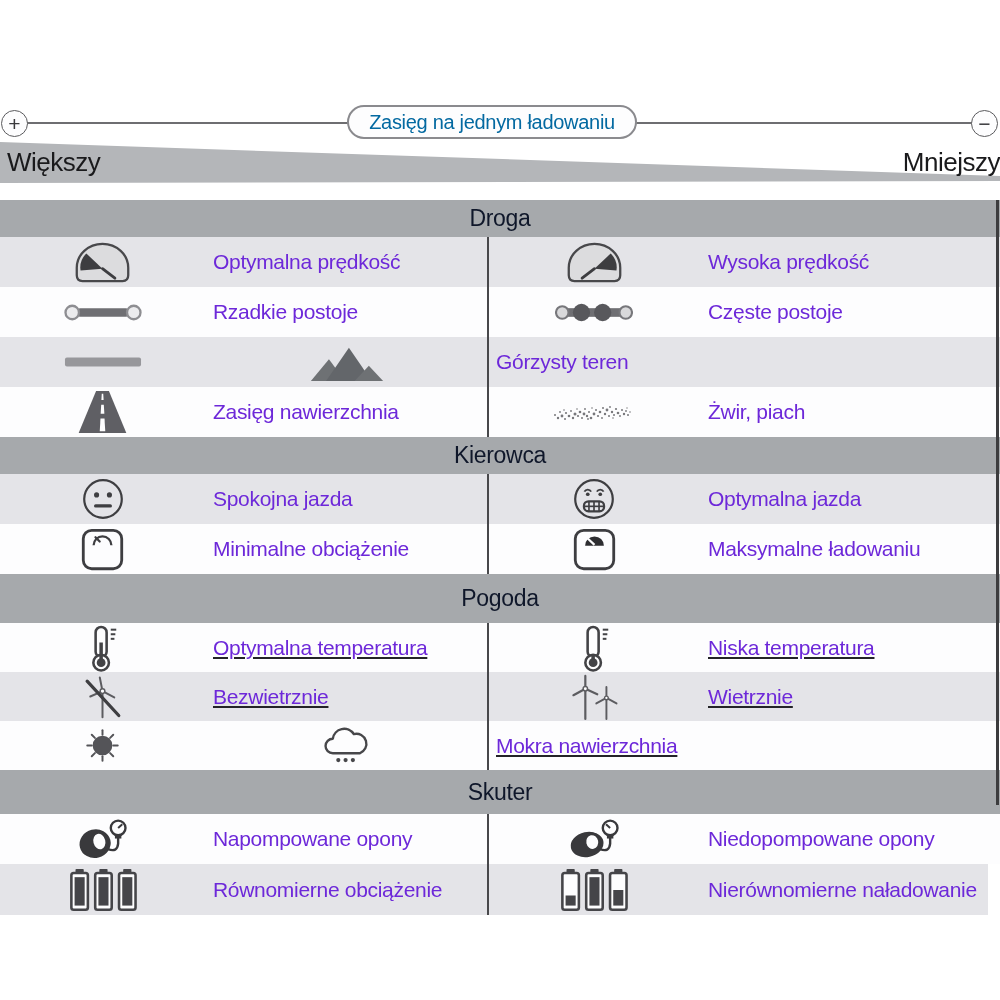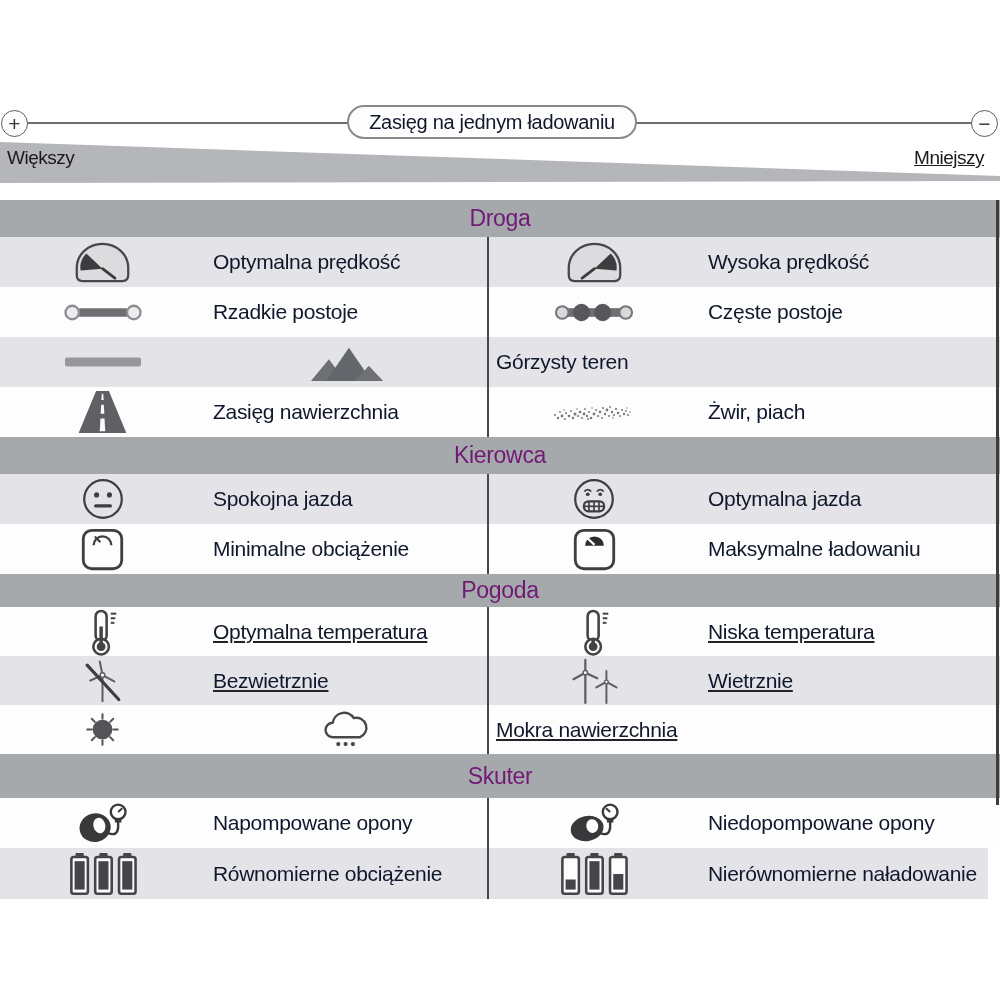--- a/index.html
+++ b/index.html
@@ -8,42 +8,42 @@
 
   
   .scale-line{position:absolute;top:122px;left:13px;width:960px;height:2px;background:var(--line,#6e6e71);}
   .end-circle{position:absolute;top:110px;width:27px;height:27px;border:1.8px solid #5a5a5d;border-radius:50%;
               background:#fdfdfe;display:flex;align-items:center;justify-content:center;
               font-size:21px;line-height:1;color:#3a3a3d;z-index:2;box-sizing:border-box;}
   .end-circle.plus{left:1px;}
   .end-circle.minus{left:971px;}
   .title-pill{position:absolute;top:105px;left:347px;width:290px;height:34px;border:2px solid #8a8a8e;
               border-radius:18px;background:#fdfdfe;display:flex;align-items:center;justify-content:center;
-              font-size:20px;letter-spacing:-0.3px;color:#0f172a;z-index:2;box-sizing:border-box;}
+              font-size:20px;letter-spacing:-0.3px;color:#0369a1;z-index:2;box-sizing:border-box;}
   .wedge-svg{position:absolute;top:135px;left:0;width:1000px;height:55px;display:block;}
-  .side-label{position:absolute;top:147px;font-size:19px;letter-spacing:-0.5px;color:#1a1a1c;z-index:3;}
+  .side-label{position:absolute;top:147px;font-size:26px;letter-spacing:-0.5px;color:#1a1a1c;z-index:3;}
   .side-label.bigger{left:7px;}
-  .side-label.smaller{right:16px;text-decoration:underline;}
+  .side-label.smaller{right:0;}
 
   
   .sections{position:absolute;top:200px;left:0;width:1000px;}
   .section-header{width:100%;background:var(--header-bar,#a6a9ac);display:flex;align-items:center;justify-content:center;
-                  font-size:23px;letter-spacing:-0.3px;color:#701a75;}
-  .hd-droga,.hd-kierowca{height:37px;} .hd-pogoda{height:33px;} .hd-skuter{height:44px;}
+                  font-size:23px;letter-spacing:-0.3px;color:#0f172a;}
+  .hd-droga,.hd-kierowca{height:37px;} .hd-pogoda{height:49px;} .hd-skuter{height:44px;}
 
   .row{position:relative;display:grid;grid-template-columns:205px 283px 212px 1fr;align-items:center;height:50px;}
   .row::after{content:'';position:absolute;left:487px;top:0;bottom:0;width:2px;background:#48484b;}
   .row-gray{background:var(--row-gray,#e4e4e8);}
   .row-white{background:var(--row-white,#fdfdfe);}
   .sec-pogoda .row{height:49px;text-decoration:underline;}
   .row-last{height:51px;}
   .row-clipped{width:988px;}
 
   .icon-cell{display:flex;align-items:center;justify-content:center;height:100%;}
-  .label-cell{padding-left:8px;font-size:21px;letter-spacing:-0.3px;color:#0f172a;white-space:nowrap;}
+  .label-cell{padding-left:8px;font-size:21px;letter-spacing:-0.3px;color:#6d28d9;white-space:nowrap;}
 
   .right-edge{position:absolute;left:996px;top:200px;width:3px;height:605px;background:var(--right-edge,#3c3c3e);}
 
   
   .icon{display:block;}
   .i-speedometer-low,.i-speedometer-high{width:61px;height:46px;}
   .i-rare-stops,.i-frequent-stops{width:78px;height:25px;}
   .i-flat-terrain{width:78px;height:12px;}
   .i-mountains{width:76px;height:42px;}
   .i-smooth-road{width:55px;height:46px;}

